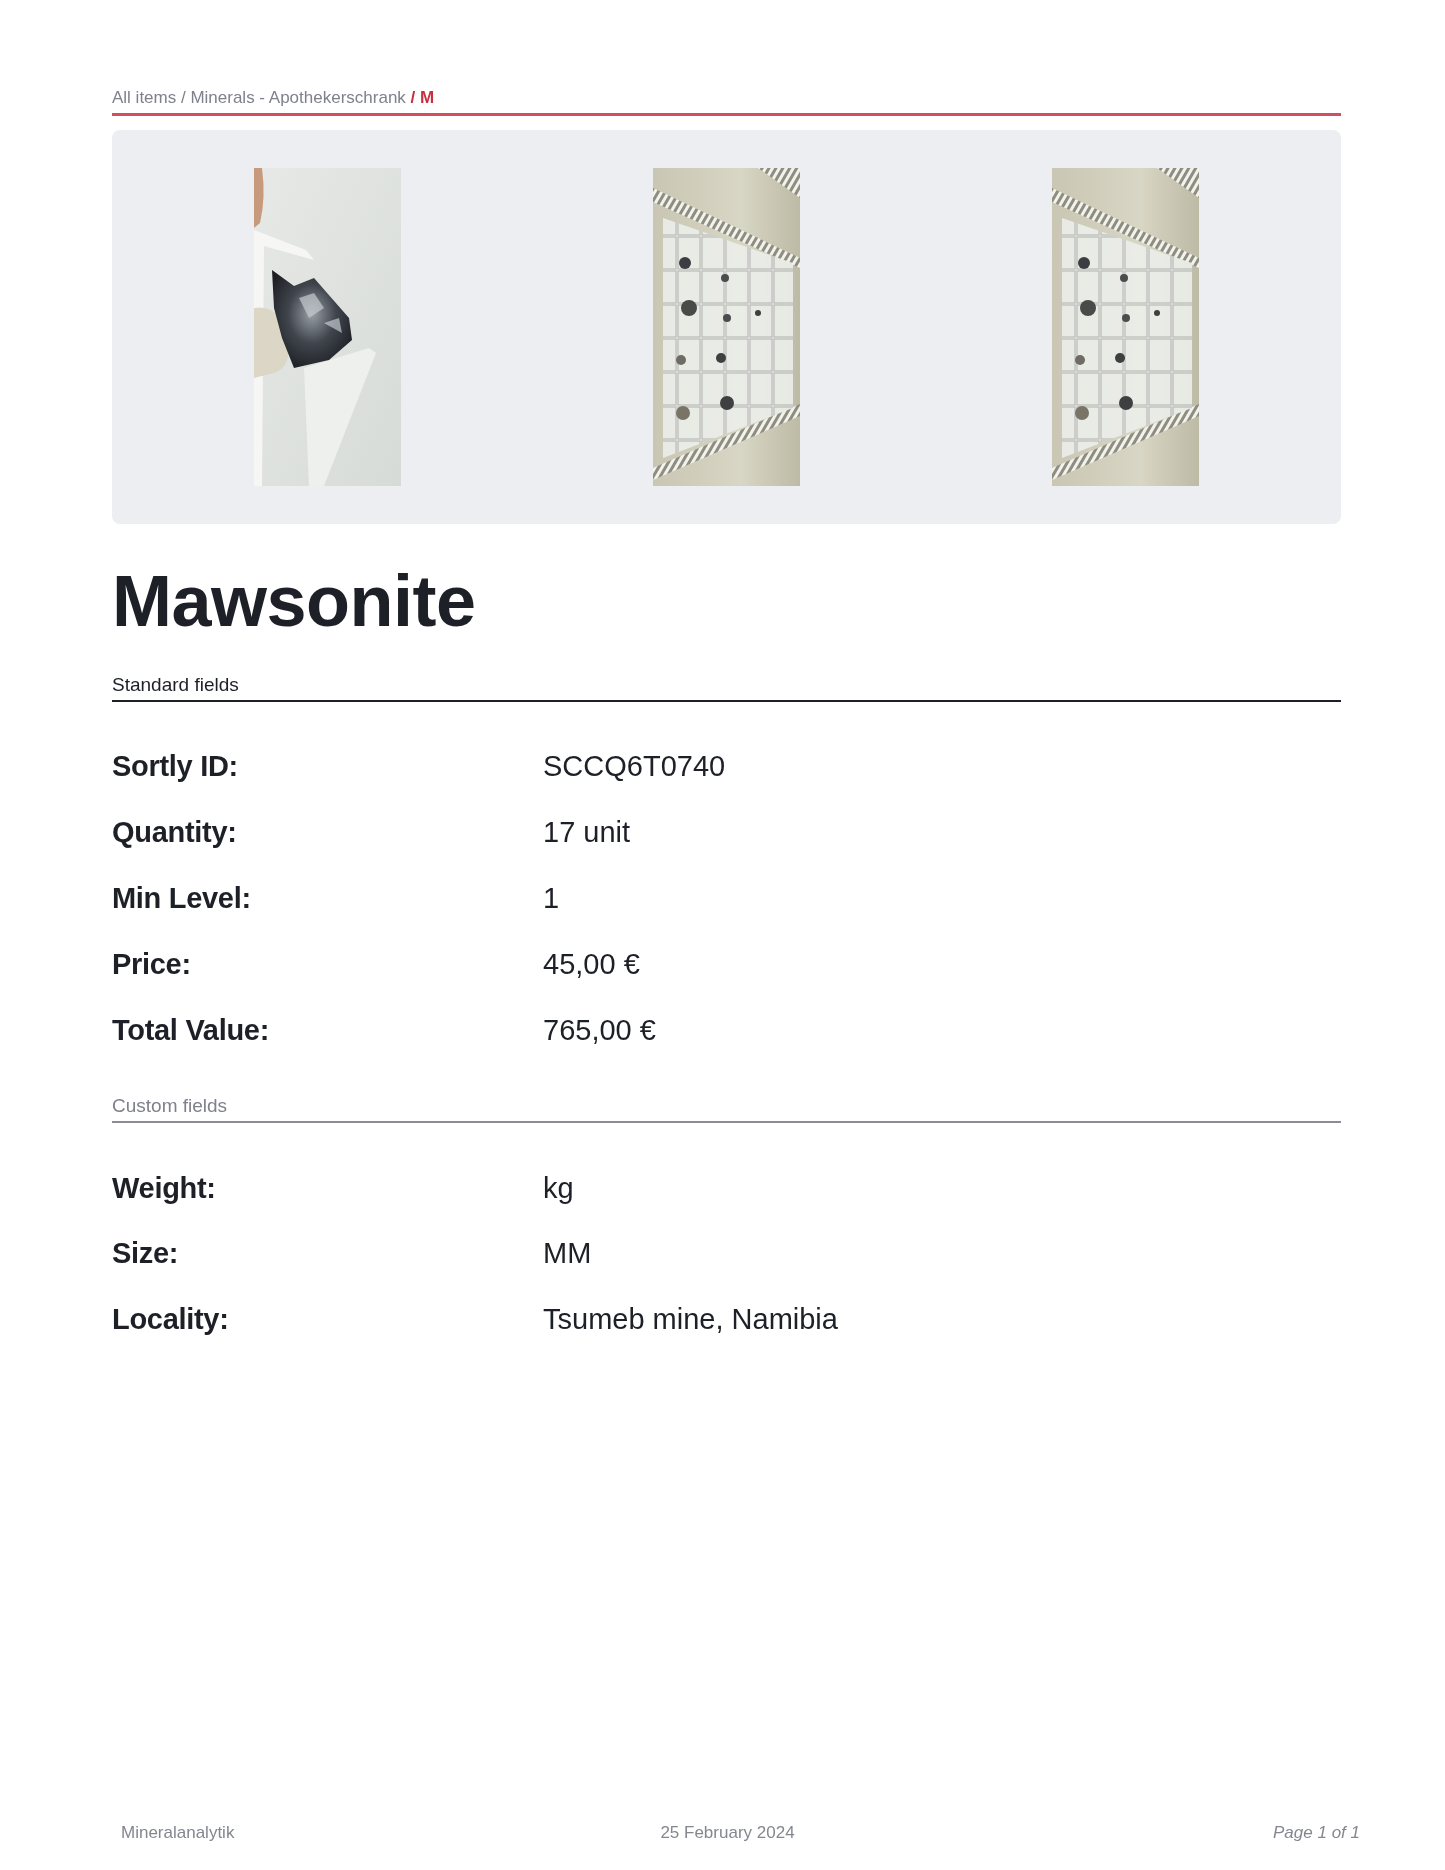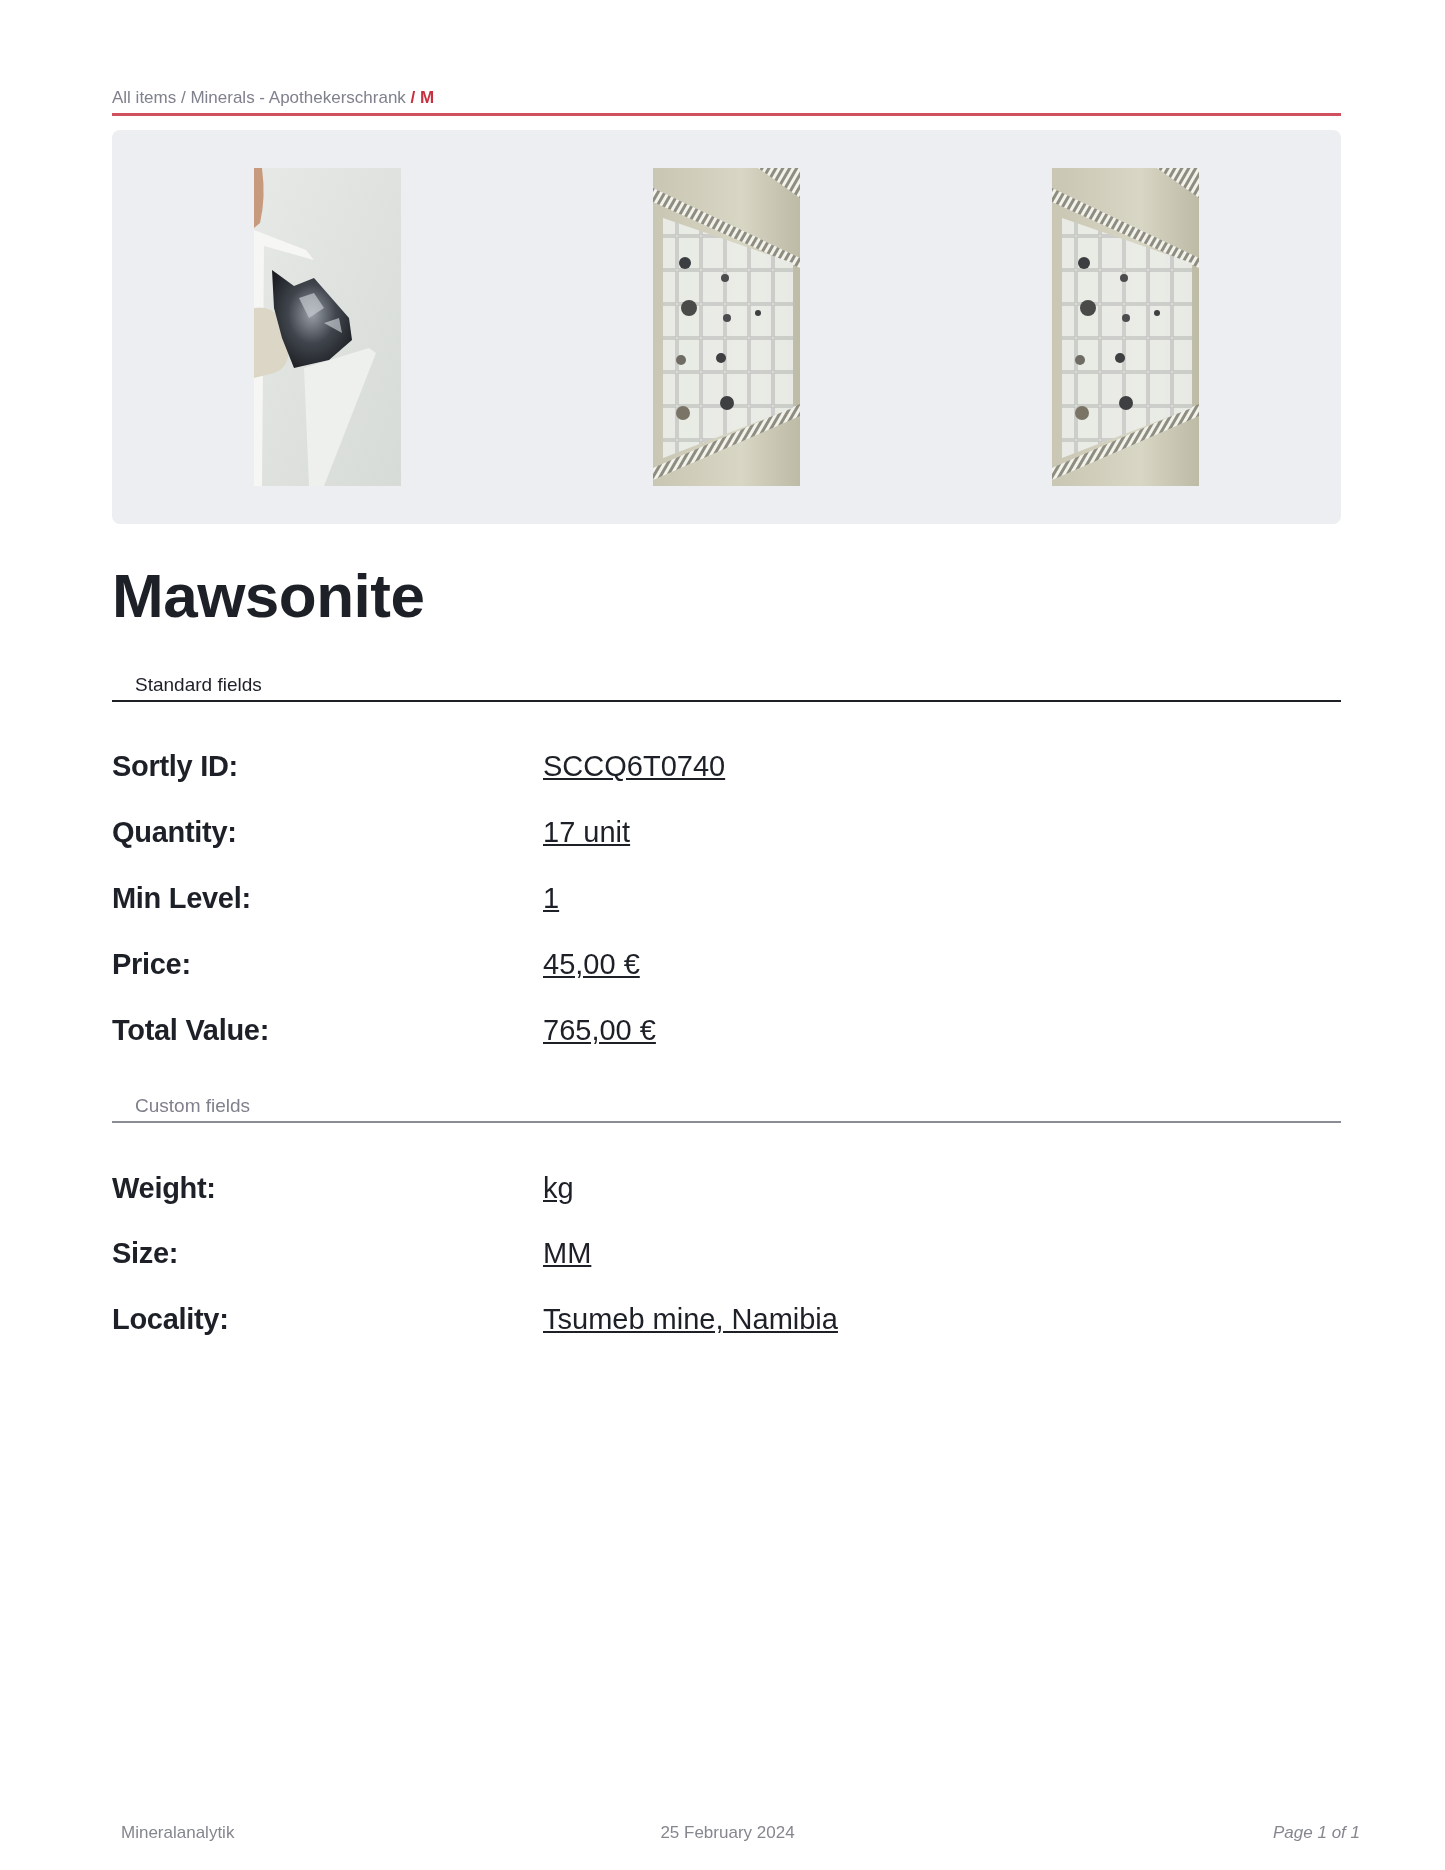--- a/index.html
+++ b/index.html
@@ -15,30 +15,30 @@
   .bc-rule { position: absolute; top: 113px; left: 0; width: 1229px; height: 3px; background: #d0505f; }
   .gallery {
     position: absolute; top: 130px; left: 0; width: 1229px; height: 394px;
     background: #edeef1; border-radius: 8px;
   }
   .photo { position: absolute; top: 38px; width: 147px; height: 318px; overflow: hidden; }
   .photo svg { width: 100%; height: 100%; display: block; }
   .photo-1 { left: 142px; }
   .photo-2 { left: 541px; }
   .photo-3 { left: 940px; }
-  .title { position: absolute; top: 560px; left: 0; font-size: 62px; font-weight: bold; margin: 0; color: #1e2028; letter-spacing: -0.5px; }
-  .section-label { position: absolute; left: 0; font-size: 19px; margin-left: 23px; }
+  .title { position: absolute; top: 560px; left: 0; font-size: 72px; font-weight: bold; margin: 0; color: #1e2028; letter-spacing: -0.5px; }
+  .section-label { position: absolute; left: 0; font-size: 19px; }
   .std-label { top: 674px; color: #1e2028; }
   .cus-label { top: 1095px; color: #7f818d; }
   .section-rule { position: absolute; left: 0; width: 1229px; height: 2px; }
   .std-rule { top: 700px; background: #1e2028; }
   .cus-rule { top: 1121px; background: #8a8c96; }
   .row { position: absolute; left: 0; width: 1229px; height: 40px; font-size: 29px; }
   .row .k { position: absolute; left: 0; font-weight: bold; color: #1e2028; letter-spacing: -0.3px; text-align: center; }
-  .row .v { position: absolute; left: 431px; color: #1e2028; text-decoration: underline; }
+  .row .v { position: absolute; left: 431px; color: #1e2028; }
   .footer { position: absolute; top: 1823px; font-size: 17px; color: #85878f; }
   .f-left { left: 85px; margin-left: 36px; }
   .f-center { left: 0; width: 1455px; text-align: center; }
   .f-right { right: 85px; font-style: italic; }
 </style>
 </head>
 <body>
 
 <div class="page">
 

